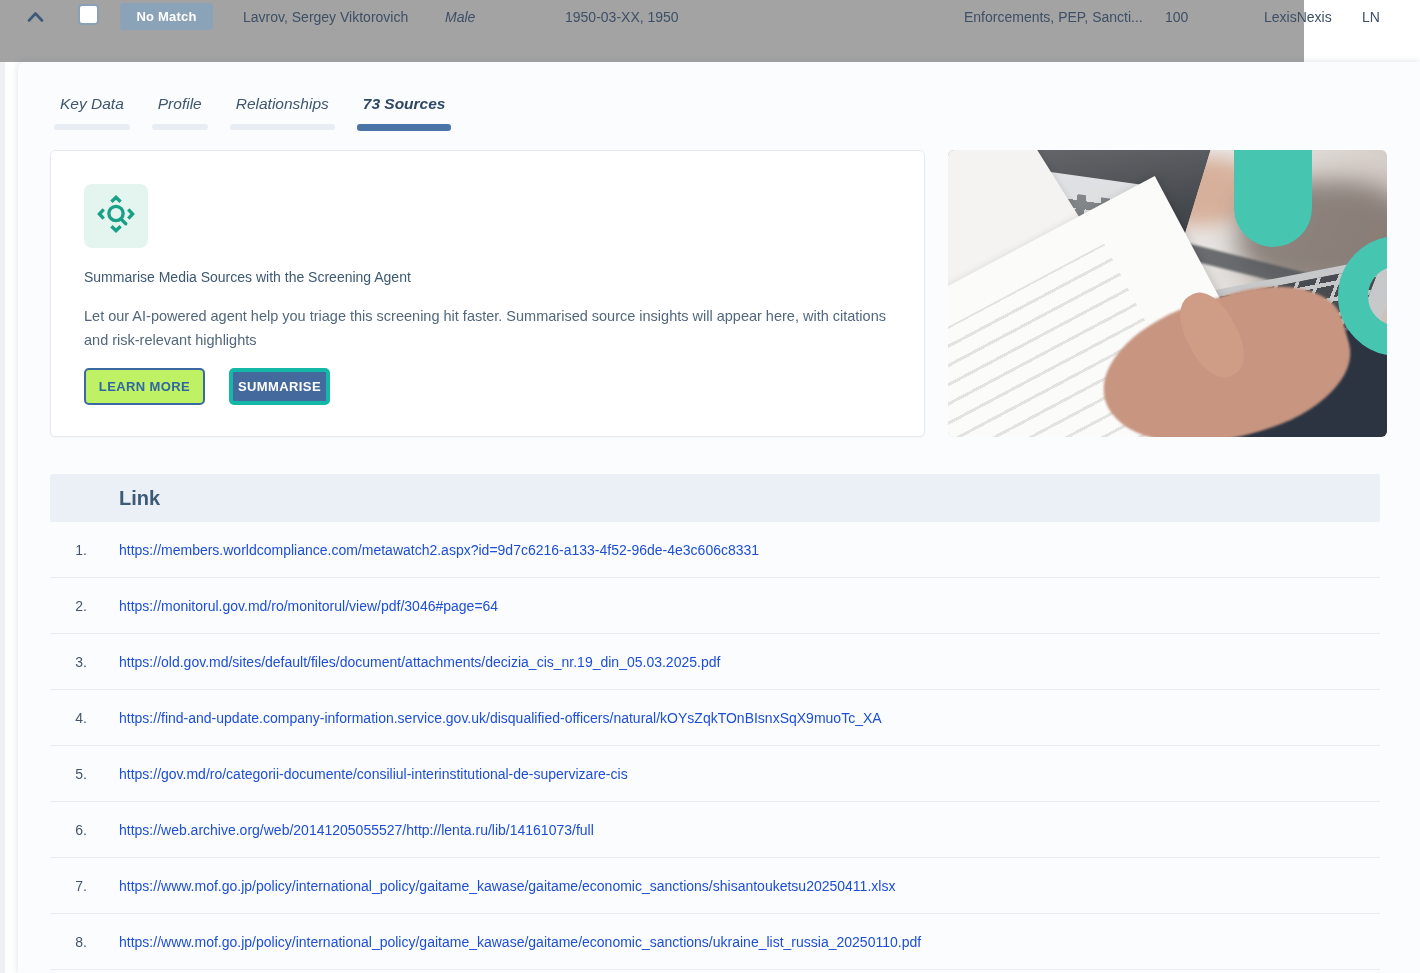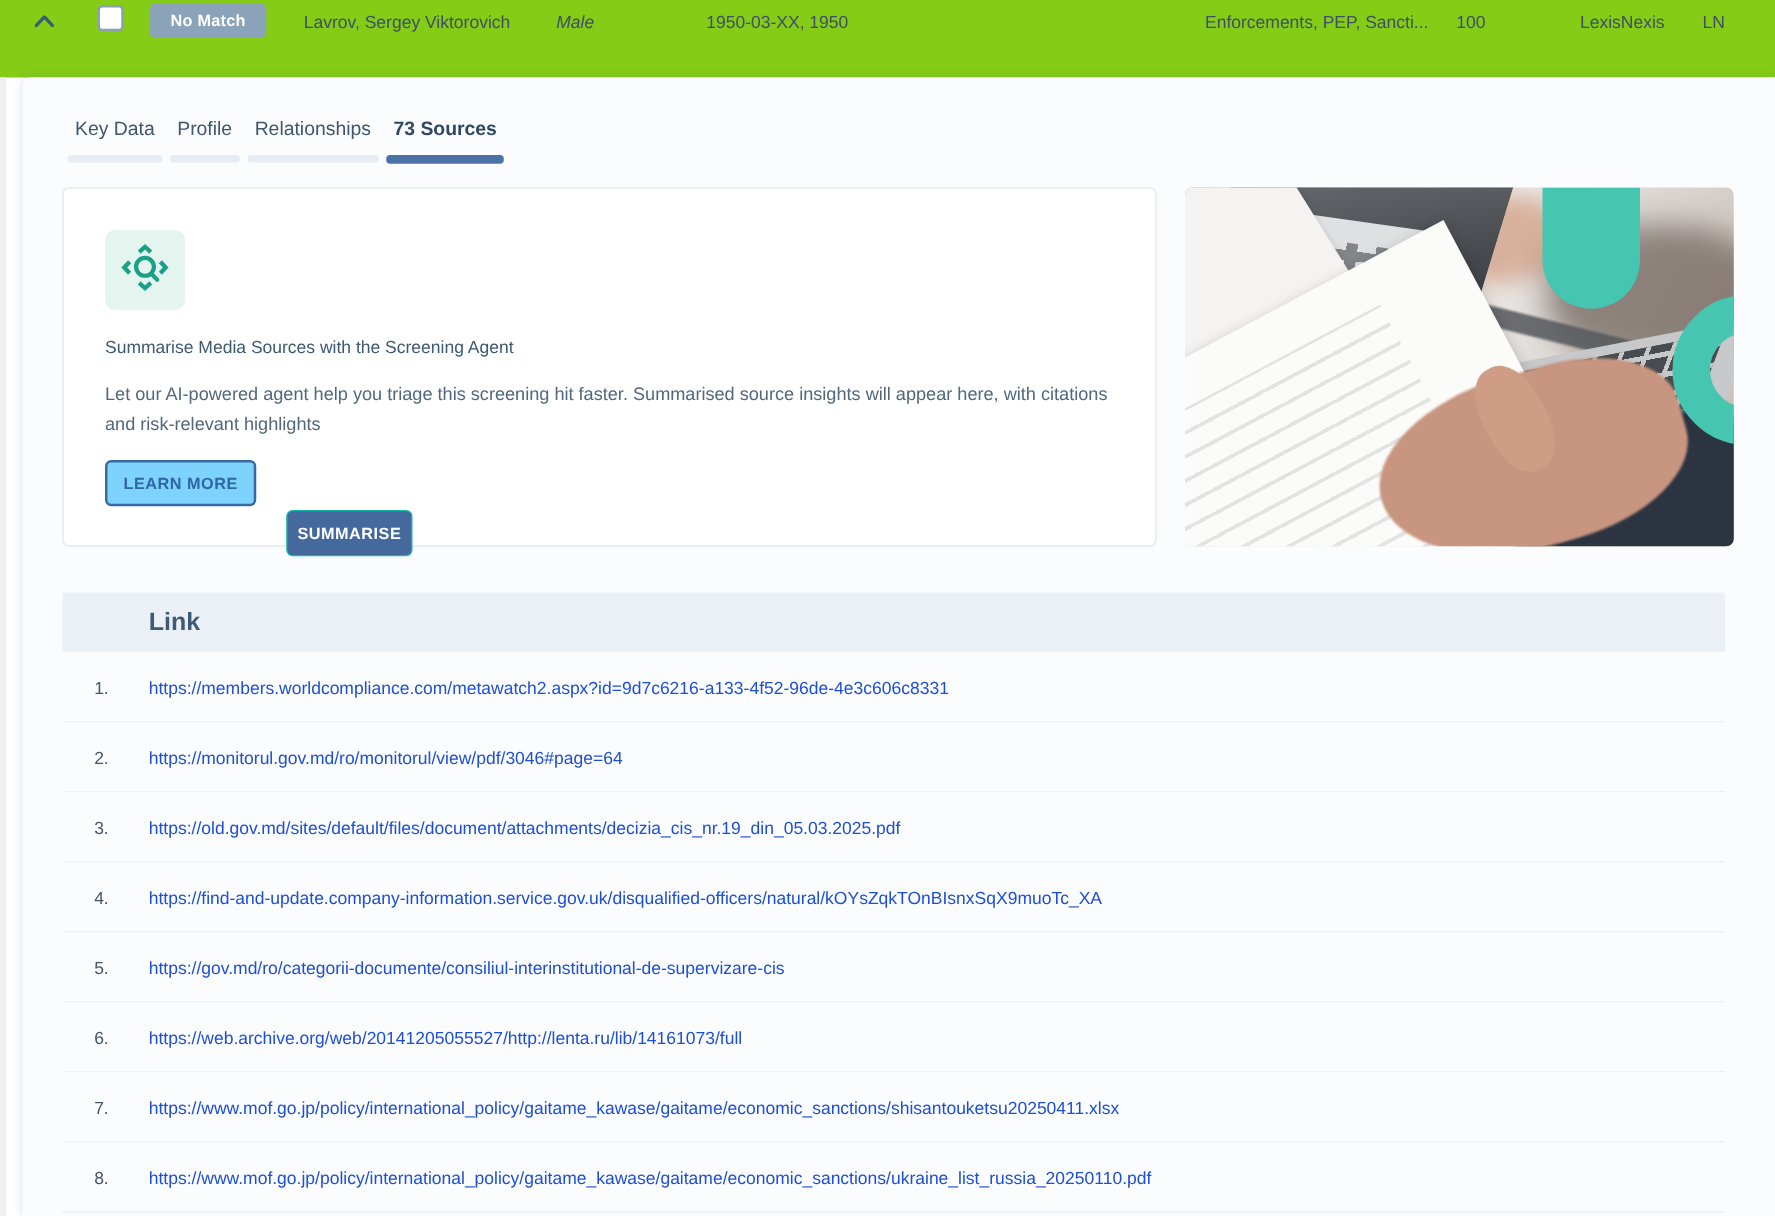--- a/index.html
+++ b/index.html
@@ -1,56 +1,56 @@
 <!DOCTYPE html>
 <html><head>
 <meta charset="utf-8">
 <style>
   * { margin:0; padding:0; box-sizing:border-box; }
   html,body { width:1420px; height:973px; overflow:hidden; background:#ffffff;
               font-family:"Liberation Sans", sans-serif; }
   .page { position:relative; width:1420px; height:973px; background:#ffffff; }
 
   
-  .topbar { position:absolute; left:0; top:0; width:1420px; height:62px; background:#84cc16;text-align:right; }
+  .topbar { position:absolute; left:0; top:0; width:1304px; height:62px; background:#a3a3a3;text-align:right; }
   .topbar .abs { position:absolute; font-size:14px; color:#3e4f66; top:9px; white-space:nowrap; }
   .collapse-btn { position:absolute; left:24px; top:7px; width:22px; height:20px; cursor:pointer;
                   display:flex; align-items:center; justify-content:center; background:none; border:none; }
   .checkbox { position:absolute; left:78px; top:4px; width:21px; height:21px; border:2px solid #8ba0b4;
               border-radius:4px; background:#fff; cursor:pointer; }
   .badge { position:absolute; left:120px; top:3px; width:93px; height:27px; background:#8ba3b8;
            border-radius:4px; color:#ffffff; font-size:13px; font-weight:bold; display:flex;
            align-items:center; justify-content:center; letter-spacing:.2px; cursor:pointer; }
 
   
   .left-strip { position:absolute; left:0; top:62px; width:5px; height:911px; background:#eef0f3; }
   .panel { position:absolute; left:18px; top:62px; width:1402px; height:911px; background:#fbfcfd;
            border-top-left-radius:6px; box-shadow:0 0 7px rgba(96,112,134,.22); overflow:hidden; }
 
   
-  .tabs { position:absolute; left:39px; top:33px; display:flex; gap:12px; }
+  .tabs { position:absolute; left:39px; top:33px; display:flex; gap:28px;font-style:italic; }
   .tab { display:flex; flex-direction:column; align-items:center; cursor:pointer; }
   .tab-label { font-size:15.5px; color:#3f566e; padding:0 3px; }
   .tab-bar { margin-top:11px; height:6px; border-radius:3px; background:#e7edf3; width:calc(100% + 6px); }
   .tab.active .tab-label { font-weight:bold; color:#2e4763; }
   .tab.active .tab-bar { background:#4a74a8; height:7px; }
 
   
   .agent-card { position:absolute; left:32px; top:88px; width:875px; height:287px; background:#ffffff;
                 border:1px solid #e5eaef; border-radius:5px; box-shadow:0 1px 2px rgba(0,0,0,.03); }
   .icon-tile { position:absolute; left:33px; top:33px; width:64px; height:64px; background:#e4f5f0;
                border-radius:8px; display:flex; align-items:center; justify-content:center; }
   .card-title { position:absolute; left:33px; top:118px; font-size:14px; color:#3d5872; }
   .card-desc { position:absolute; left:33px; top:153px; width:805px; font-size:14.5px; line-height:24px; color:#52677c; }
   .btn-row { position:absolute; left:33px; top:217px; display:flex; gap:24px; }
   .btn { height:37px; border-radius:5px; font-size:13px; font-weight:bold; letter-spacing:.4px;
          display:flex; align-items:center; justify-content:center; cursor:pointer;
          font-family:"Liberation Sans", sans-serif; }
-  .btn-outline { width:121px; background:#7dd3fc; border:2px solid #3a69a2; color:#2f66a3; }
-  .btn-filled { width:101px; background:#44699d; border:1px solid #14b8a6; color:#ffffff;margin-top:40px; }
+  .btn-outline { width:121px; background:#bef264; border:2px solid #3a69a2; color:#2f66a3; }
+  .btn-filled { width:101px; background:#44699d; border:4px solid #14b8a6; color:#ffffff; }
 
   
   .photo { position:absolute; left:930px; top:88px; width:439px; height:287px; border-radius:6px;
            overflow:hidden; background:linear-gradient(115deg,#9c938c 0%,#d6d0cb 22%,#eceae8 45%,#ddd8d4 65%,#c6b8b0 100%); }
   .ph { position:absolute; }
   .ph-bghand { right:120px; top:6px; width:150px; height:70px; background:#d4a78f; border-radius:50%;
                filter:blur(9px); opacity:.85; }
   .ph-suit { right:-30px; top:30px; width:180px; height:110px; background:#6b5f58; border-radius:45%;
              filter:blur(12px); opacity:.7; }
   .ph-folder { right:10px; top:112px; width:230px; height:16px; background:#55585c; transform:rotate(14deg);

